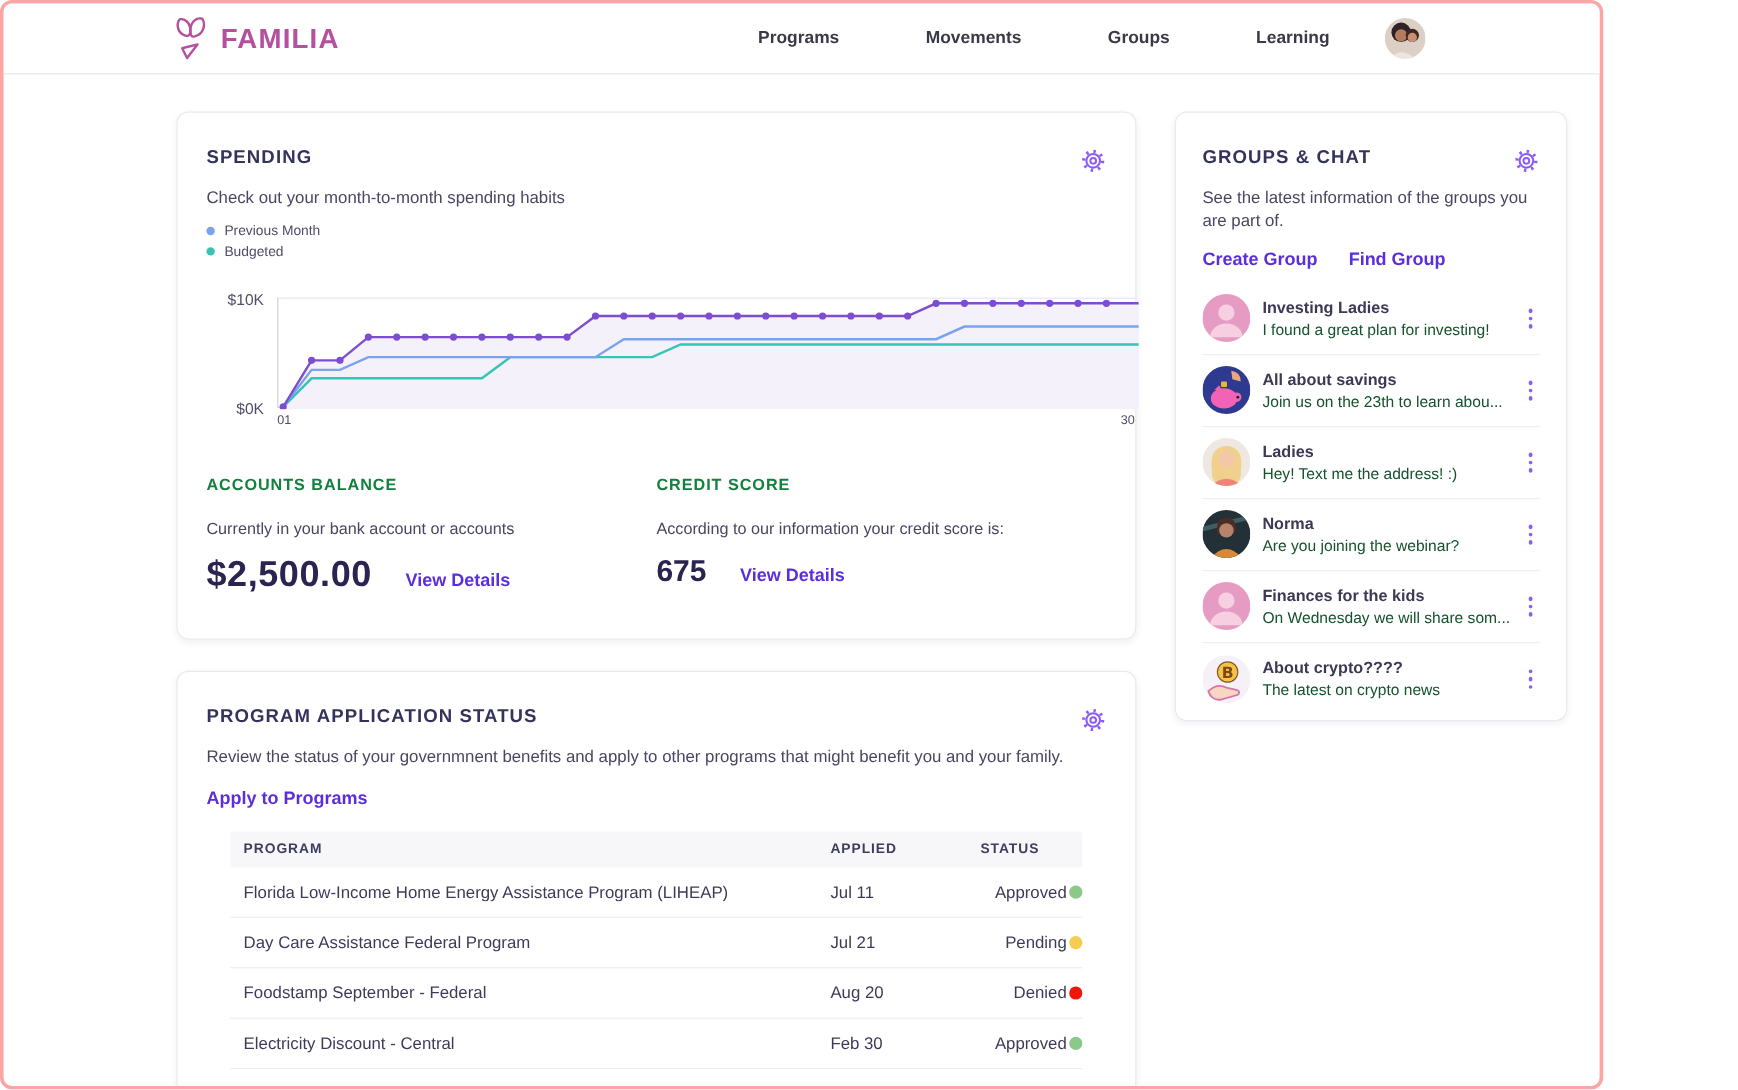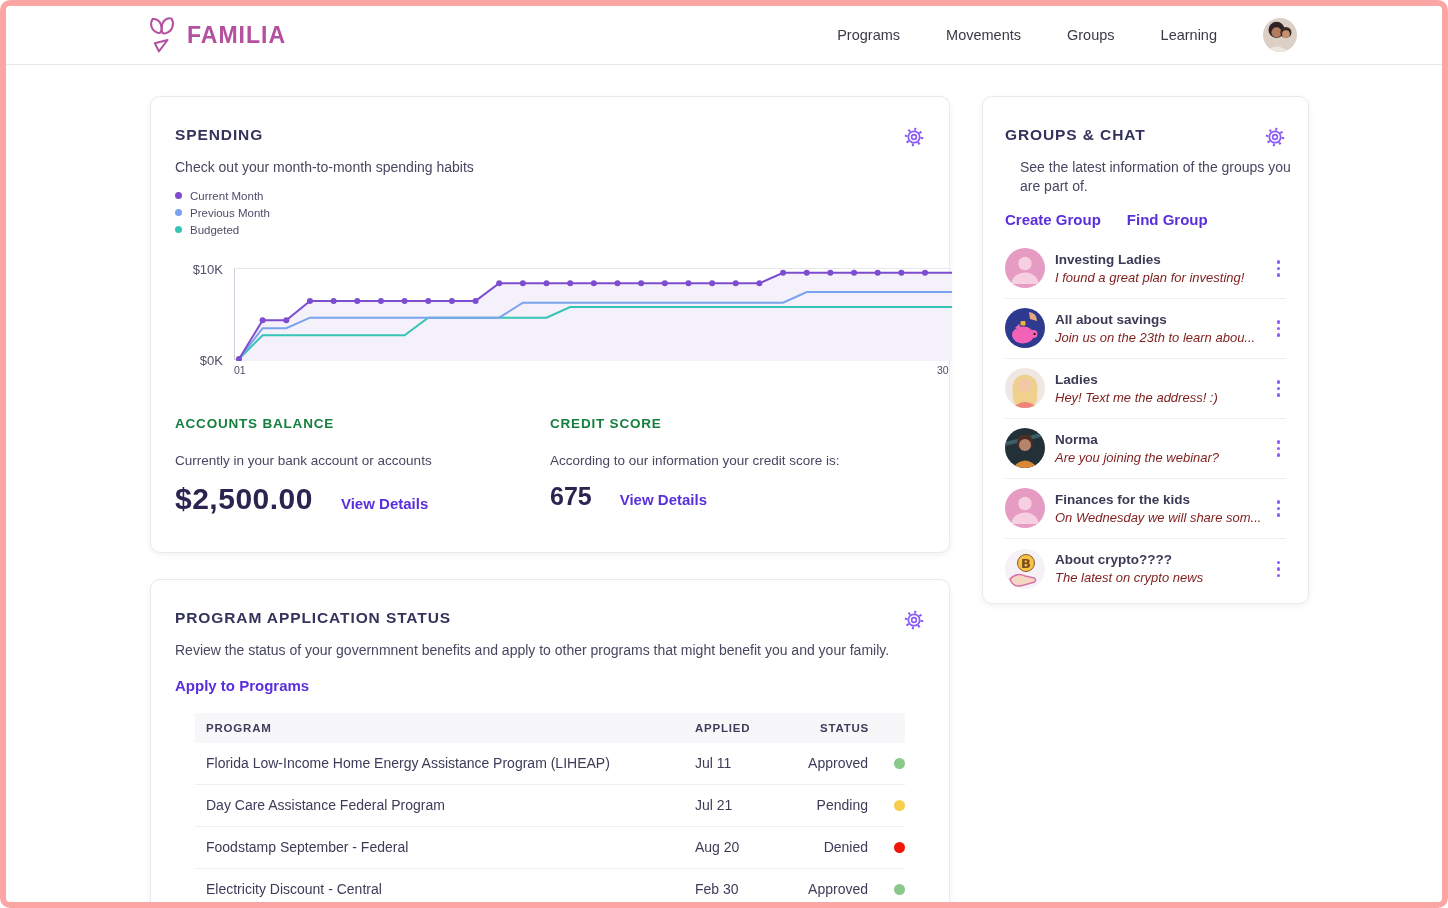--- a/index.html
+++ b/index.html
@@ -1,23 +1,23 @@
 <!DOCTYPE html>
 <html><head>
 <meta charset="utf-8">
 <style>
   * { margin:0; padding:0; box-sizing:border-box; }
   html,body { width:1448px; height:908px; background:#fff; font-family:"Liberation Sans", sans-serif; }
-  .frame { width:1448px; height:908px; border:6px solid #fca5a5; border-radius:10px; overflow:hidden; background:#fff; position:relative; }
+  .frame { width:1336px; height:908px; border:3px solid #fca5a5; border-radius:10px; overflow:hidden; background:#fff; position:relative; }
 
   
   .navbar { height:59px; display:flex; align-items:center; padding:0 145px 0 140px; border-bottom:1px solid #e7e7ec; background:#fff; }
   .logo { display:flex; align-items:center; gap:7px; }
   .logo-text { font-size:23px; font-weight:700; letter-spacing:1px; color:#b4509e; }
-  .nav-links { margin-left:auto; display:flex; gap:46px; align-items:flex-start; }
+  .nav-links { margin-left:auto; display:flex; gap:72px; align-items:flex-start;font-weight:bold; }
   .nav-link { font-size:14.5px; color:#3a3a47; cursor:pointer; }
   .nav-avatar { margin-left:46px; width:34px; height:34px; border-radius:50%; overflow:hidden; cursor:pointer; flex:none; }
 
   
   .content { display:flex; gap:32px; padding:31px 145px 0 144px; align-items:flex-start; }
   .col-left { width:800px; display:flex; flex-direction:column; gap:26px; }
   .col-right { width:327px; }
   .card { background:#fff; border:1px solid #e9e9f0; border-radius:10px; box-shadow:0 2px 6px rgba(40,40,80,0.06); }
 
   .card-head { display:flex; justify-content:space-between; align-items:flex-start; }
@@ -56,34 +56,34 @@
   .table { margin:18px 20px 0; }
   .t-head { display:grid; grid-template-columns:1fr 125px 100px; background:#f7f7fa; height:30px; align-items:center; border-radius:2px; }
   .t-head span { font-size:11.5px; font-weight:700; letter-spacing:0.8px; color:#3d3d5c; }
   .th-name { padding-left:11px; }
   .th-applied, .td-applied { padding-left:15px; }
   .th-status { padding-left:15px; }
   .t-row { display:grid; grid-template-columns:1fr 125px 100px; height:42px; align-items:center; border-bottom:1px solid #ededf2; cursor:default; }
   .t-row:last-child { border-bottom:none; }
   .td-name { padding-left:11px; font-size:14px; color:#3c3c58; white-space:nowrap; overflow:hidden; }
   .td-applied { font-size:14px; color:#3c3c58; }
-  .td-status { display:flex; align-items:center; justify-content:flex-end; gap:26px; font-size:14px; color:#3c3c58; }
+  .td-status { display:flex; align-items:center; justify-content:flex-end; gap:2px; font-size:14px; color:#3c3c58; }
   .status-dot { width:11px; height:11px; border-radius:50%; flex:none; }
 
   
   .groups-card { padding:29px 22px 4px; }
-  .groups-desc { width:290px;margin-left:15px; }
+  .groups-desc { width:290px; }
   .group-links { margin-top:15px; display:flex; gap:26px; }
   .group-list { margin-top:11px; }
   .group-item { display:flex; align-items:center; padding:10px 0; border-bottom:1px solid #ededf2; height:60px; cursor:pointer; }
   .group-item:last-child { border-bottom:none; }
   .g-avatar { width:40px; height:40px; border-radius:50%; overflow:hidden; flex:none; }
   .g-texts { margin-left:10px; min-width:0; }
   .g-name { font-size:13.5px; font-weight:700; color:#3a3a55; }
-  .g-msg { margin-top:3px; font-size:13px; color:#7f1d1d; white-space:nowrap;font-style:italic; }
+  .g-msg { margin-top:3px; font-size:13px; color:#14532d; white-space:nowrap; }
   .kebab { margin-left:auto; display:flex; flex-direction:column; gap:3px; padding:4px 6px; cursor:pointer; }
   .kebab i { width:3.5px; height:3.5px; border-radius:50%; background:#8b5cf6; }
 </style>
 </head>
 <body>
 
 <div class="frame">
 
   <header class="navbar">
     <div class="logo">
@@ -126,24 +126,20 @@
                 <circle cx="12" cy="12" r="6.2" stroke-width="1.9"></circle>
                 <circle cx="12" cy="12" r="8.6" stroke-width="3" stroke-dasharray="2.2 4.55"></circle>
                 <circle cx="12" cy="12" r="2.6" stroke-width="1.8"></circle>
               </g>
             </svg>
           </span>
         </div>
         <p class="card-desc">Check out your month-to-month spending habits</p>
 
         <div class="legend">
-          <div class="legend-row">
-            <span class="legend-dot" style="background-color: rgb(124, 77, 206);"></span>
-            <span class="legend-label">Current Month</span>
-          </div>
           <div class="legend-row">
             <span class="legend-dot" style="background-color: rgb(121, 163, 236);"></span>
             <span class="legend-label">Previous Month</span>
           </div>
           <div class="legend-row">
             <span class="legend-dot" style="background-color: rgb(53, 196, 181);"></span>
             <span class="legend-label">Budgeted</span>
           </div>
         </div>
 

